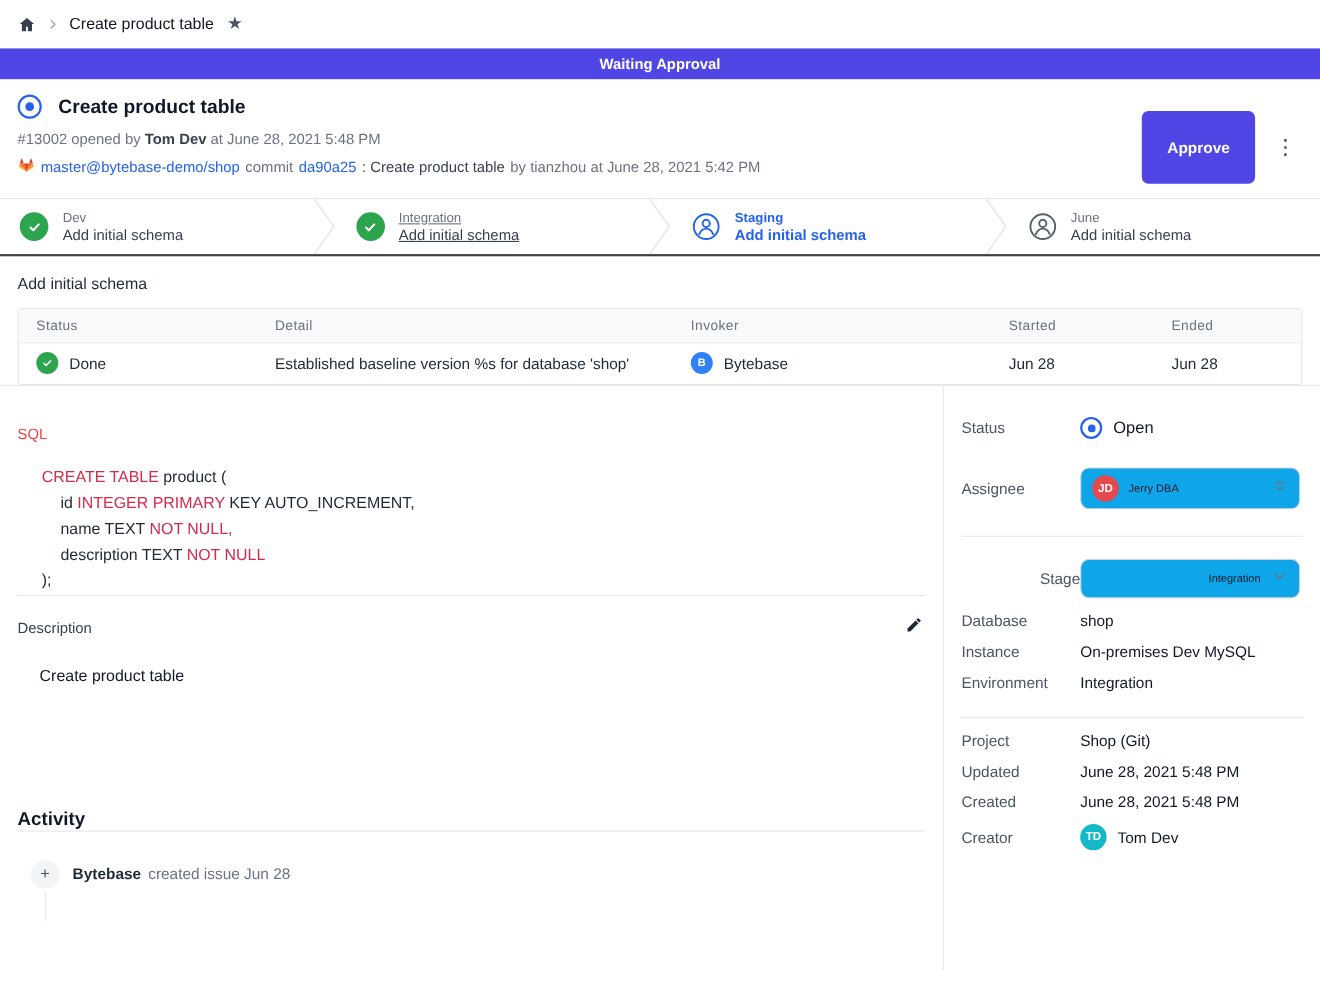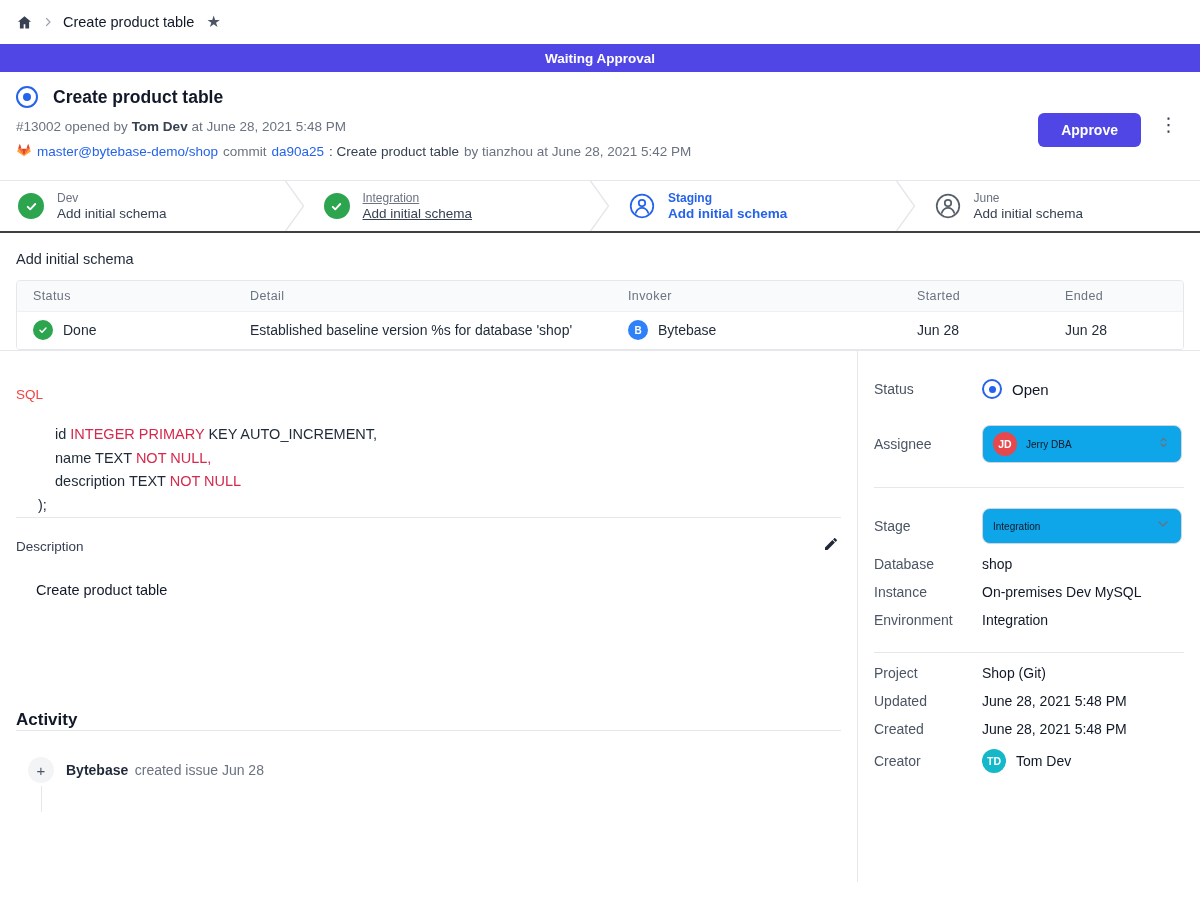--- a/index.html
+++ b/index.html
@@ -21,21 +21,21 @@
   .title-row { display:flex; align-items:center; gap:15px; }
   .open-icon { width:22px; height:22px; border:2px solid #2563eb; border-radius:50%; position:relative; flex-shrink:0; }
   .open-icon::after { content:""; position:absolute; left:50%; top:50%; width:8px; height:8px; margin:-4px 0 0 -4px; border-radius:50%; background:#2563eb; }
   .page-title { font-size:17.5px; font-weight:700; color:#111827; }
   .meta-row { margin-top:11px; font-size:13.5px; color:#6b7280; }
   .meta-strong { color:#374151; font-weight:600; }
   .git-row { margin-top:8px; font-size:13.5px; color:#6b7280; display:flex; align-items:center; gap:5px; }
   .link { color:#2563eb; cursor:pointer; }
   .git-msg { color:#374151; font-weight:500; }
   .header-right { display:flex; align-items:center; gap:12px; margin-top:15px; }
-  .approve-btn { background:#4f46e5; color:#fff; border:none; border-radius:6px; font-family:inherit; font-size:14px; font-weight:600; padding:9px 23px; cursor:pointer;margin-top:12px; }
+  .approve-btn { background:#4f46e5; color:#fff; border:none; border-radius:6px; font-family:inherit; font-size:14px; font-weight:600; padding:25px 23px; cursor:pointer; }
   .kebab { font-size:19px; color:#374151; padding:0 6px; cursor:pointer; user-select:none; }
   
   .pipeline { height:53px; border-top:1px solid #e5e7eb; border-bottom:2px solid #404040; display:flex; align-items:stretch; }
   .stage { flex:1; display:flex; align-items:center; gap:13px; padding-left:18px; cursor:pointer; }
   .stage-sep { flex:0 0 22px; }
   .stage-sep svg { display:block; height:100%; }
   .stage-texts { display:flex; flex-direction:column; gap:1px; }
   .stage-env { font-size:12px; color:#6b7280; }
   .stage-task { font-size:13.5px; color:#374151; }
   .stage--underline .stage-env, .stage--underline .stage-task { text-decoration:underline; }
@@ -82,21 +82,21 @@
   .side-label { width:108px; flex-shrink:0; font-size:14px; color:#4b5563; }
   .side-value { font-size:14px; color:#111827; font-weight:500; }
   .status-value { display:flex; align-items:center; gap:10px; font-size:15px; color:#111827; font-weight:500; }
   .open-icon--sm { width:20px; height:20px; }
   .open-icon--sm::after { width:7px; height:7px; margin:-3.5px 0 0 -3.5px; }
   .select-box { width:200px; height:38px; border:1px solid #d1d5db; border-radius:8px; background:#0ea5e9; display:flex; align-items:center; gap:9px; padding:0 10px; cursor:pointer; }
   .select-box--stage { height:36px; }
   .select-value { flex:1; font-size:10px; color:#111827; }
   .row-assignee { margin-top:26px; }
   .hr-side { border:none; border-top:1px solid #e5e7eb; margin:24px 0 0; }
-  .row-stage { margin-top:20px; }
+  .row-stage { margin-top:20px;text-align:right; }
   .row-plain { margin-top:12px; }
   .creator-value { display:flex; align-items:center; gap:10px; }
 </style>
 </head>
 <body>
 
 <div class="breadcrumb">
   <span class="home-icon">
     <svg width="17" height="17" viewBox="0 0 24 24">
         <path fill="#374151" d="M12 3.2 2.8 11h2.7v9.3h5.3v-5.8h2.4v5.8h5.3V11h2.7z"></path>
@@ -261,20 +261,21 @@
         </tr>
       </tbody>
     </table>
   </div>
 </div>
 
 <div class="main">
   <div class="main-left">
     <div class="sql-label">SQL</div>
     <div class="sql-code">
+      <div><span class="tok-red">CREATE TABLE</span><span class="tok-dark"> product (</span></div>
       <div class="sql-line--indent"><span class="tok-dark">id </span><span class="tok-red">INTEGER PRIMARY</span><span class="tok-dark"> KEY AUTO_INCREMENT,</span></div>
       <div class="sql-line--indent"><span class="tok-dark">name TEXT </span><span class="tok-red">NOT NULL,</span></div>
       <div class="sql-line--indent"><span class="tok-dark">description TEXT </span><span class="tok-red">NOT NULL</span></div>
       <div><span class="tok-dark">);</span></div>
     </div>
     <hr class="div div-sql">
     <div class="desc-header">
       <span class="desc-label">Description</span>
       <span class="edit-icon">
         <svg width="16" height="16" viewBox="0 0 24 24">

